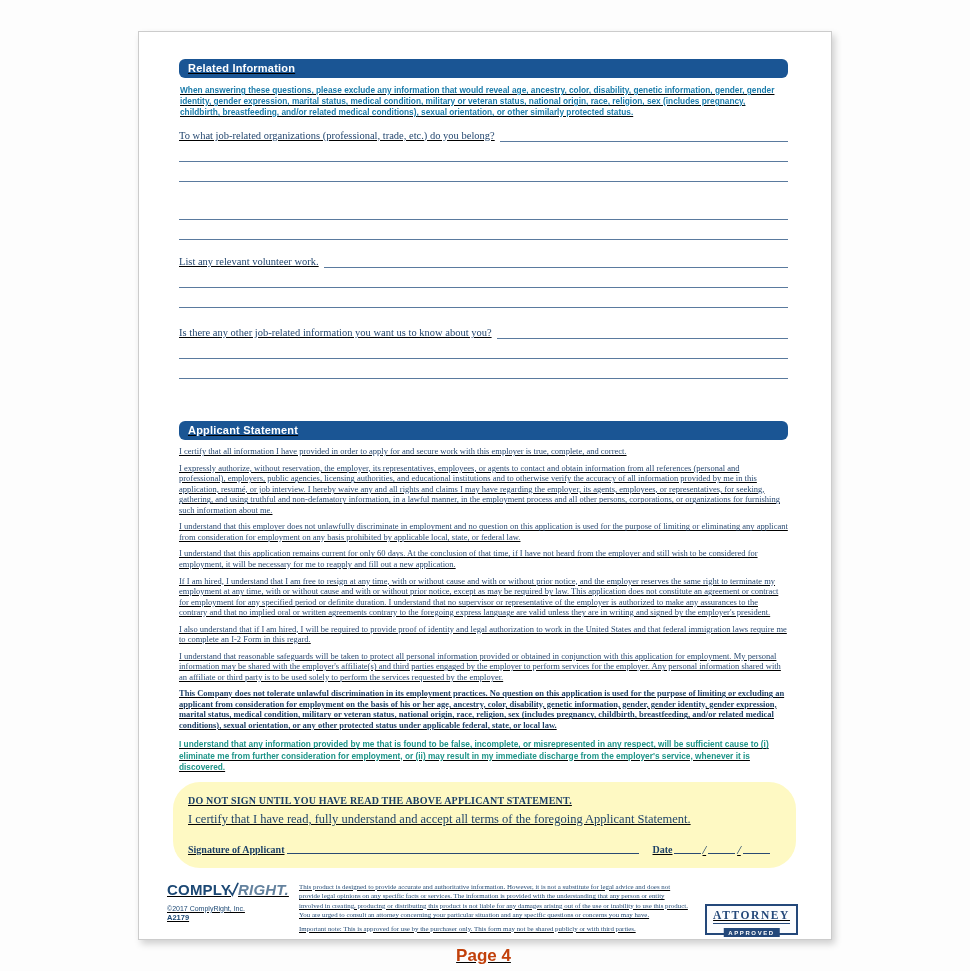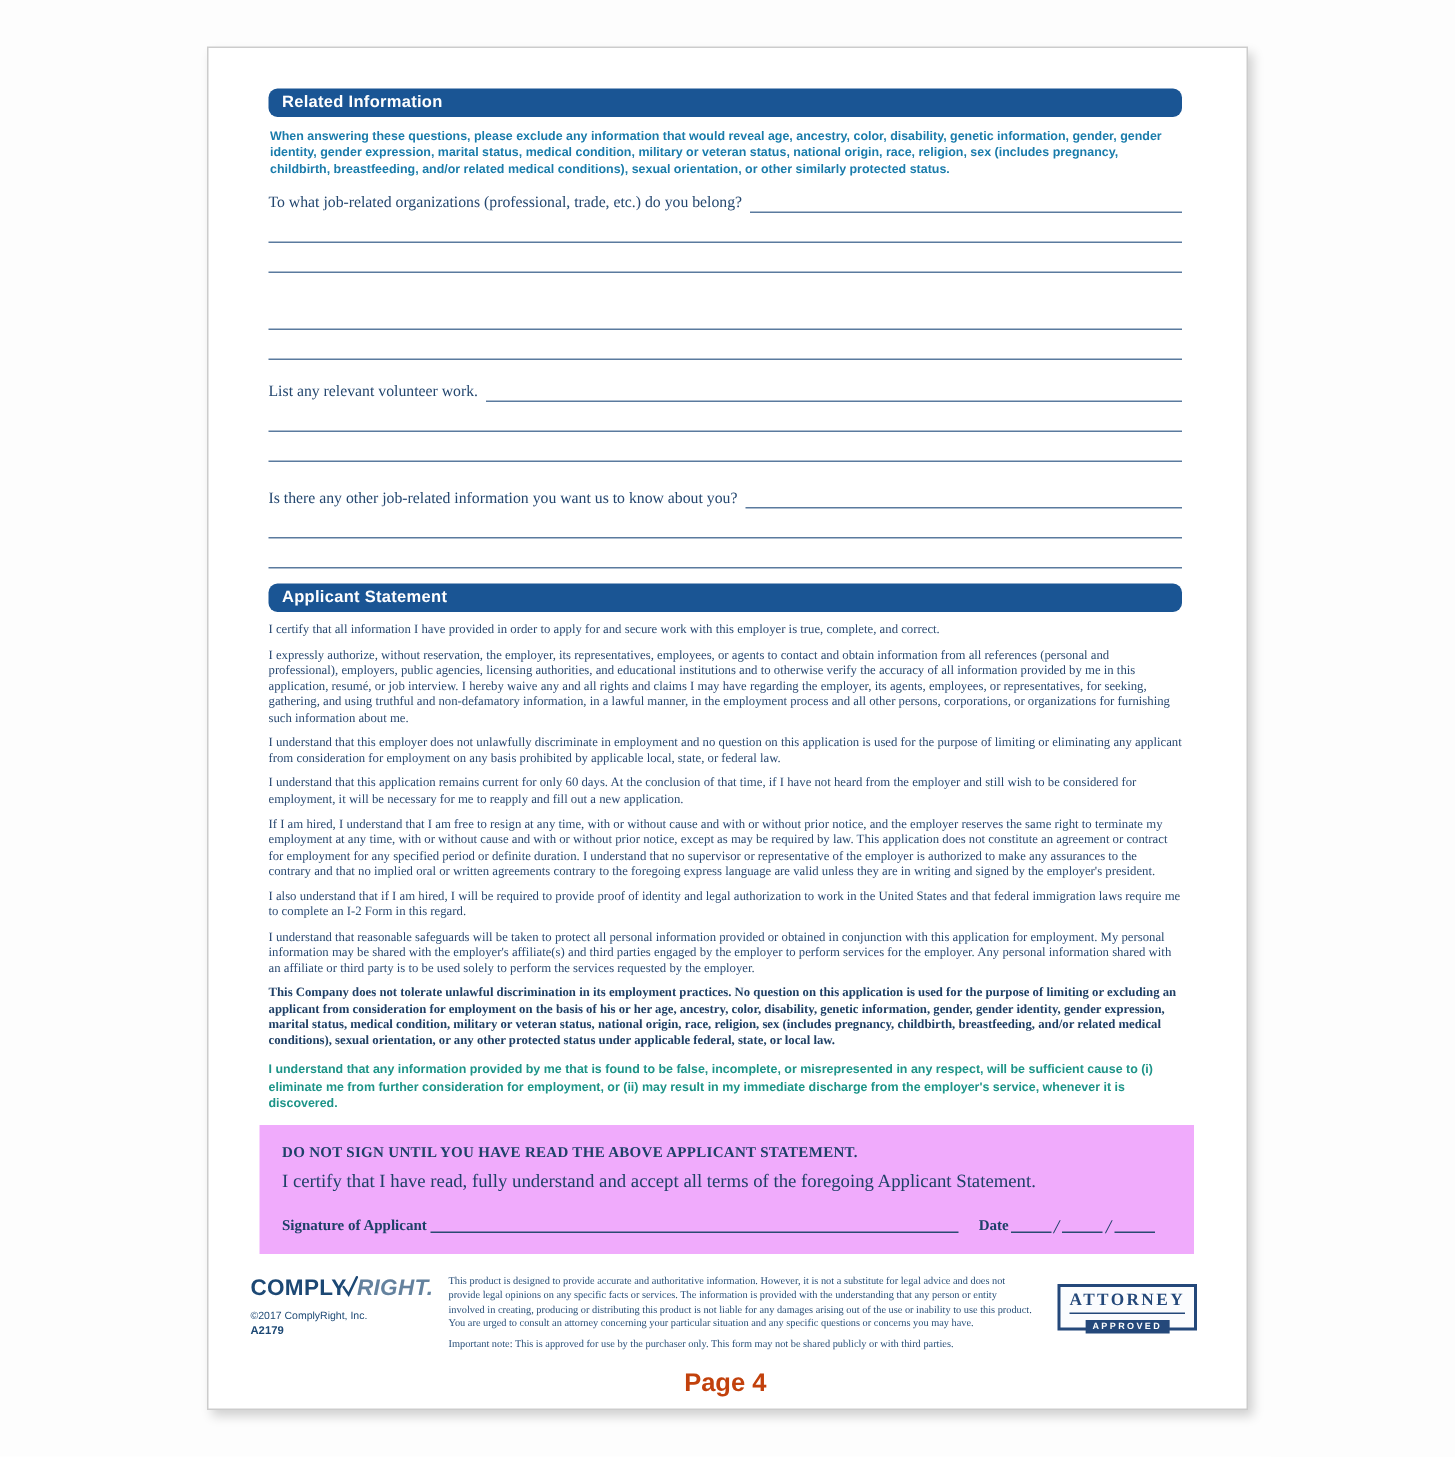--- a/index.html
+++ b/index.html
@@ -6,20 +6,21 @@
   body{
     width:970px;height:971px;position:relative;
     background:#fdfdfd;font-family:"Liberation Serif",serif;
     -webkit-font-smoothing:antialiased;
   }
   .paper{
     position:absolute;left:138px;top:31px;width:694px;height:909px;
     background:#ffffff;border:1px solid #cccccc;box-sizing:border-box;
     box-shadow:3px 4px 7px rgba(0,0,0,0.18);
     padding:27px 43px 0 40px;
+    text-decoration:underline;
   }
   .section-bar{
     background:#1a5594;color:#ffffff;border-radius:6px;
     font-family:"Liberation Sans",sans-serif;font-weight:700;font-size:11px;
     line-height:1;padding:4px 9px 4px;letter-spacing:.2px;
   }
   .intro{
     margin:7px 1px 0;color:#1a7cab;
     font-family:"Liberation Sans",sans-serif;font-weight:700;
     font-size:8.3px;line-height:1.32;
@@ -36,22 +37,23 @@
   .stmt{margin-top:6px;}
   .stmt p{
     margin:0 0 6px;font-size:8.5px;line-height:1.24;color:#2a4a72;
   }
   .stmt p.bold{font-weight:700;color:#1f4066;}
   .stmt p.teal{
     font-family:"Liberation Sans",sans-serif;font-weight:700;
     font-size:8.3px;line-height:1.34;color:#1d9488;margin-top:9px;
   }
   .sig-box{
-    margin:9px -8px 0 -6px;background:#f0abfc;
+    margin:9px -8px 0 -6px;background:#fef9c3;
     padding:13px 16px 13px 15px;
+    border-radius:27px;
   }
   .sig-warning{font-weight:700;font-size:10px;color:#1d4168;letter-spacing:.2px;}
   .sig-certify{font-size:12.5px;color:#1d4168;margin-top:6px;}
   .sig-row{
     display:flex;align-items:flex-end;margin-top:17px;
     font-weight:700;font-size:10px;color:#1d4168;
   }
   .sig-fill{flex:1;border-bottom:1px solid #2a4a72;margin:0 0 1px 2px;max-width:352px;}
   .date-label{margin-left:14px;}
   .date-seg{width:27px;border-bottom:1px solid #2a4a72;margin:0 1px 1px;display:inline-block;}
@@ -62,21 +64,21 @@
     font-family:"Liberation Sans",sans-serif;font-weight:700;font-size:15px;
     color:#1c4874;letter-spacing:.2px;white-space:nowrap;
   }
   .logo .check{display:inline-block;width:11px;height:17px;margin:0 -1px 0 -3px;vertical-align:-3px;}
   .logo .right{font-style:italic;color:#64829e;}
   .copyright{font-family:"Liberation Sans",sans-serif;font-size:7px;color:#1c4874;margin-top:7px;}
   .form-no{font-family:"Liberation Sans",sans-serif;font-weight:700;font-size:7.5px;color:#1c4874;margin-top:1px;}
   .disclaimer-col{flex:1;padding:1px 16px 0 10px;}
   .disclaimer{font-size:6.9px;line-height:1.38;color:#274e78;}
   .important{font-size:6.9px;line-height:1.38;color:#274e78;margin-top:4px;}
-  .badge-col{flex:none;margin-top:7px;}
+  .badge-col{flex:none;margin-top:23px;}
   .badge{
     position:relative;border:2px solid #24487a;padding:3px 6px 9px;
     text-align:center;background:#fbfcfe;min-width:74px;
   }
   .badge-top{
     font-weight:700;font-size:11.5px;color:#24487a;letter-spacing:1.6px;
     border-bottom:1.5px solid #24487a;padding-bottom:2px;white-space:nowrap;
   }
   .badge-ribbon{
     position:absolute;left:50%;transform:translateX(-50%);bottom:-4px;
@@ -127,21 +129,21 @@
     <div class="q-block gap-lg">
       <div class="q-row">
         <span>Is there any other job-related information you want us to know about you?</span>
         <span class="q-fill"></span>
       </div>
       <div class="a-line"></div>
       <div class="a-line"></div>
     </div>
   </div>
 
-  <div class="section" style="margin-top:10px;">
+  <div class="section" style="margin-top:42px;">
     <div class="section-bar">
       <span>Applicant Statement</span>
     </div>
     <div class="stmt">
       <p>I certify that all information I have provided in order to apply for and secure work with this employer is true, complete, and correct.</p>
       <p>I expressly authorize, without reservation, the employer, its representatives, employees, or agents to contact and obtain information from all references (personal and professional), employers, public agencies, licensing authorities, and educational institutions and to otherwise verify the accuracy of all information provided by me in this application, resumé, or job interview. I hereby waive any and all rights and claims I may have regarding the employer, its agents, employees, or representatives, for seeking, gathering, and using truthful and non-defamatory information, in a lawful manner, in the employment process and all other persons, corporations, or organizations for furnishing such information about me.</p>
       <p>I understand that this employer does not unlawfully discriminate in employment and no question on this application is used for the purpose of limiting or eliminating any applicant from consideration for employment on any basis prohibited by applicable local, state, or federal law.</p>
       <p>I understand that this application remains current for only 60 days. At the conclusion of that time, if I have not heard from the employer and still wish to be considered for employment, it will be necessary for me to reapply and fill out a new application.</p>
       <p>If I am hired, I understand that I am free to resign at any time, with or without cause and with or without prior notice, and the employer reserves the same right to terminate my employment at any time, with or without cause and with or without prior notice, except as may be required by law. This application does not constitute an agreement or contract for employment for any specified period or definite duration. I understand that no supervisor or representative of the employer is authorized to make any assurances to the contrary and that no implied oral or written agreements contrary to the foregoing express language are valid unless they are in writing and signed by the employer's president.</p>
       <p>I also understand that if I am hired, I will be required to provide proof of identity and legal authorization to work in the United States and that federal immigration laws require me to complete an I-2 Form in this regard.</p>

